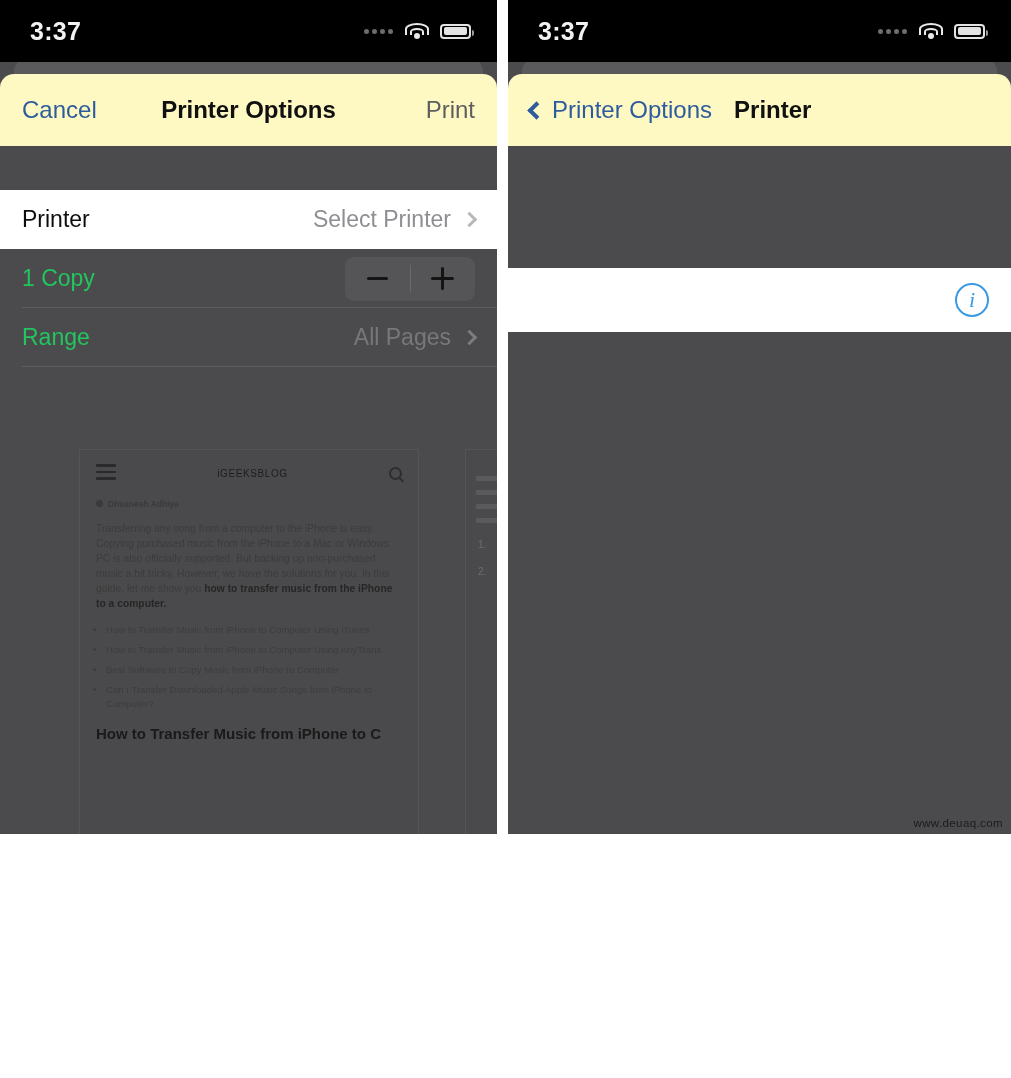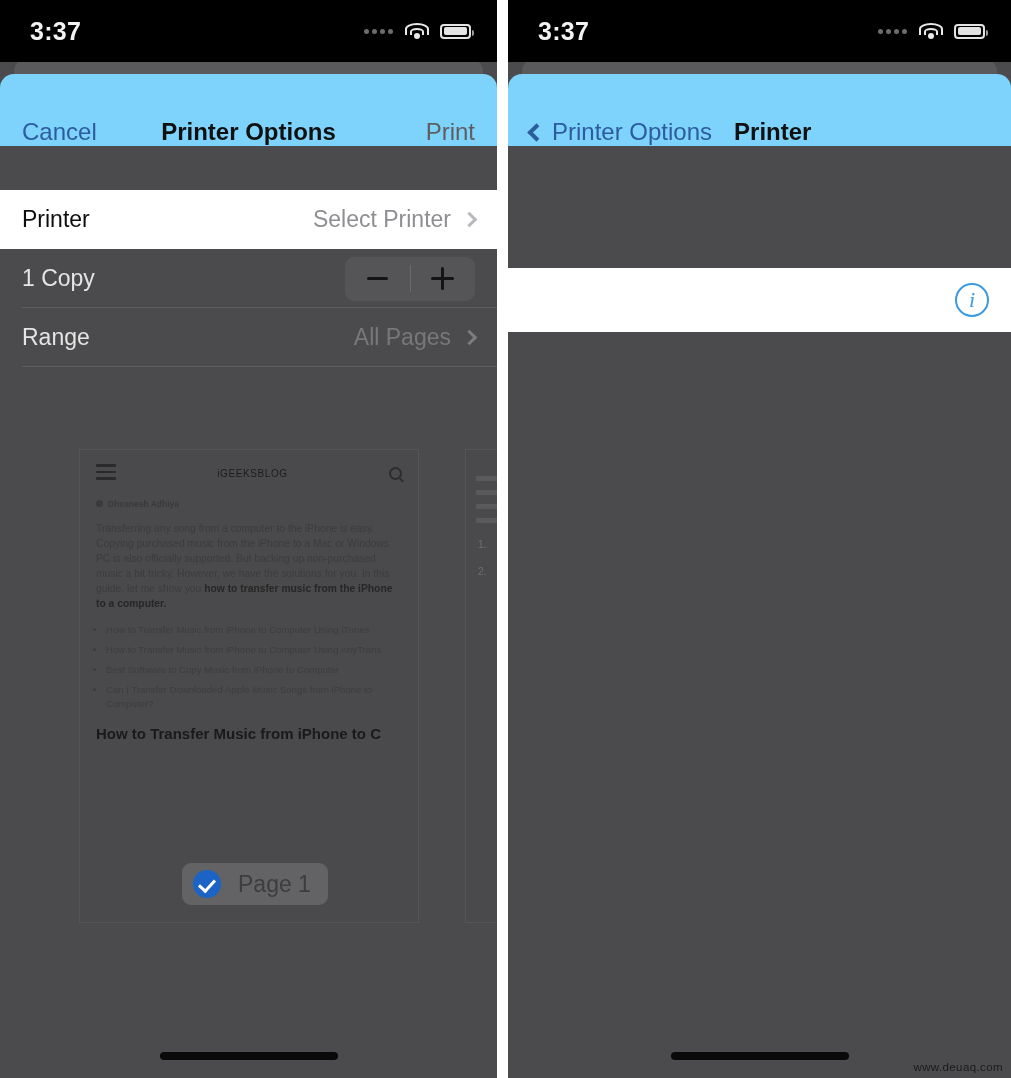--- a/index.html
+++ b/index.html
@@ -1,19 +1,19 @@
 <!DOCTYPE html>
 <html><head>
 <meta charset="utf-8">
 <style>
   * { margin:0; padding:0; box-sizing:border-box; }
   html,body { width:1011px; height:1078px; background:#ffffff;
     font-family:"Liberation Sans", sans-serif; -webkit-font-smoothing:antialiased; }
 
-  .stage { position:relative; width:1011px; height:1078px; background:#fff; overflow:hidden; }
+  .stage { position:relative; width:1011px; height:834px; background:#fff; overflow:hidden; }
 
   
   .panel { position:absolute; top:0; height:1078px; overflow:hidden; background:#000; }
   .panel-left  { left:0;   width:497px; }
   .panel-right { left:508px; width:503px; }
 
   
   .dim-bg { position:absolute; left:0; top:0; width:100%; height:100%; background:#4b4b4d; }
 
   
@@ -34,22 +34,22 @@
   .batt::after { content:""; position:absolute; right:-5px; top:4px; width:2.5px; height:6px;
                  background:#9a9a9a; border-radius:0 2px 2px 0; }
   .batt i { position:absolute; left:1.5px; top:1.5px; bottom:1.5px; width:88%;
             background:#e3e3e3; border-radius:2px; display:block; }
 
   
   .card-back { position:absolute; left:14px; right:14px; top:58px; height:60px;
                background:#5a5a5c; border-radius:14px 14px 0 0; z-index:5; }
   
   .navbar { position:absolute; left:0; right:0; top:74px; height:72px;
-            background:#7dd3fc; border-radius:14px 14px 0 0;
-            display:flex; align-items:flex-end; z-index:10; }
+            background:#fef9c3; border-radius:14px 14px 0 0;
+            display:flex; align-items:center; z-index:10; }
   .nav-title { position:absolute; left:0; right:0; text-align:center; font-size:24px;
                font-weight:700; color:#101010; pointer-events:none; }
   .nav-left  { position:relative; z-index:2; font-size:24px; color:#2d5c9e; padding-left:22px;
                display:flex; align-items:center; gap:2px; }
   .nav-right { position:absolute; right:22px; font-size:24px; color:#5e5e60; z-index:2; }
   .chev-back { display:inline-block; width:13px; height:13px;
                border-left:4px solid #2d5c9e; border-bottom:4px solid #2d5c9e;
                transform:rotate(45deg); margin-right:7px; }
   .nav-title-inline { position:relative; z-index:2; font-size:24px; font-weight:700;
                       color:#111; margin-left:22px; }
@@ -57,21 +57,21 @@
   
   .nav-spacer { position:absolute; left:0; right:0; top:146px; height:44px; background:#4b4b4d; z-index:8; }
 
   
   .opt-list { position:absolute; left:0; right:0; top:190px; z-index:12; }
   .opt-row { position:relative; height:59px; display:flex; align-items:center;
              padding:0 22px; }
   .opt-row.active { background:#ffffff; }
   .opt-row.dim    { background:#4b4b4d; }
   .opt-label { font-size:23px; color:#0d0d0d; }
-  .opt-row.dim .opt-label { color:#e5e5e5; }
+  .opt-row.dim .opt-label { color:#22c55e; }
   .opt-right { margin-left:auto; display:flex; align-items:center; gap:13px; }
   .opt-value { font-size:23px; color:#8e8e93; }
   .opt-row.dim .opt-value { color:#787879; }
   .chev { width:11px; height:11px; border-top:3px solid #b8b8bc; border-right:3px solid #b8b8bc;
           transform:rotate(45deg); }
   .opt-row.dim .chev { border-color:#7d7d80; }
   .row-sep { position:absolute; left:22px; right:0; bottom:0; height:1px; background:#5d5d5f; }
 
   .stepper { display:flex; align-items:center; width:130px; height:44px;
              background:#555557; border-radius:9px; overflow:hidden; }

